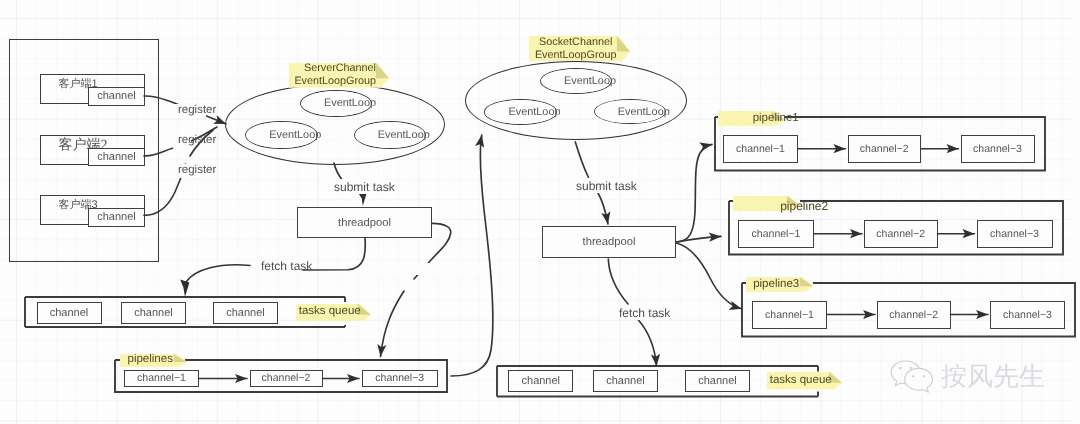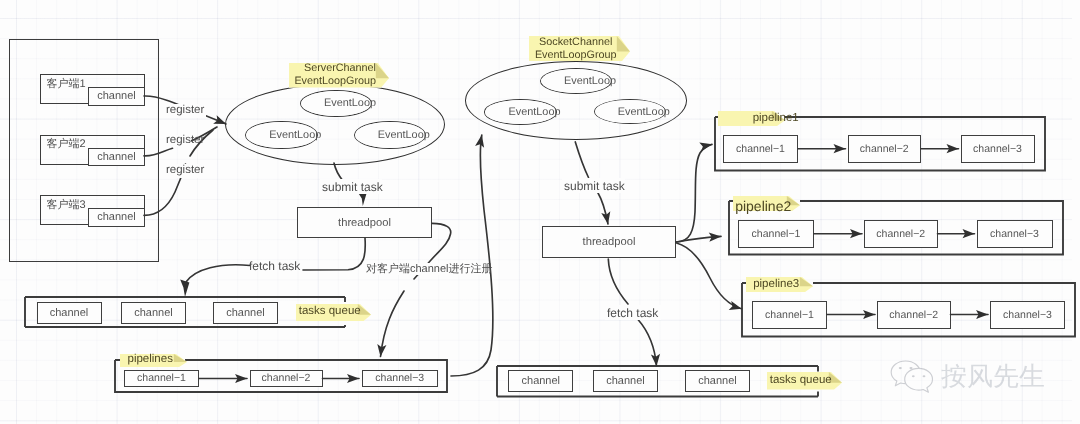--- a/index.html
+++ b/index.html
@@ -18,21 +18,21 @@
       linear-gradient(to bottom, rgba(150,160,190,.055) 1px, transparent 1px);
     background-size:100.6px 100.6px,100.6px 100.6px,20.12px 20.12px,20.12px 20.12px;
     background-position:16px 18px,16px 18px,16px 18px,16px 18px;}
   .box{position:absolute;box-sizing:border-box;border:1.9px solid #3c3c3c;}
   .tb{position:absolute;box-sizing:border-box;border:1.9px solid #3f3f3f;
     display:flex;align-items:center;justify-content:center;
     color:#555;white-space:nowrap;font-size:11.5px;}
   .tb > i{position:absolute;left:0;top:0;right:0;bottom:0;
     background:#fdfdfd;}
   .tb > s{position:relative;text-decoration:none;transform:translateZ(0);}
-  .lbl{position:absolute;color:#4e4e4e;white-space:nowrap;font-size:12px;}
+  .lbl{position:absolute;color:#4e4e4e;white-space:nowrap;font-size:12px;margin-left:12px;}
   .ell{position:absolute;box-sizing:border-box;border:1.8px solid #363636;border-radius:50%;
     display:flex;align-items:center;justify-content:center;color:#565656;
     white-space:nowrap;font-size:11.5px;}
   .ell > i{position:absolute;left:0;top:0;right:0;bottom:0;
     background:#fdfdfd;border-radius:50%;}
   .ell > s{position:relative;text-decoration:none;transform:translateZ(0);margin-left:28px;}
   .bigell{position:absolute;box-sizing:border-box;border:1.9px solid #2f2f2f;border-radius:50%;}
   .sticky{position:absolute;color:#4d4723;white-space:nowrap;
     display:flex;flex-direction:column;align-items:center;justify-content:center;
     line-height:1.2;}
@@ -48,21 +48,21 @@
 <div id="ink">
 
 <div class="box" style="left:9px;top:38.5px;width:150px;height:223px;"></div>
 <div class="box" style="left:39.5px;top:74px;width:105.5px;height:30px;"></div>
 <div class="lbl" style="left:46.5px;top:76.5px;font-size:11px;">客户端1</div>
 <div class="tb" style="left:88px;top:87px;width:57px;height:18.5px;font-size:11px;">
         <i></i>
         <s>channel</s>
       </div>
 <div class="box" style="left:39.5px;top:134.5px;width:105.5px;height:30px;"></div>
-<div class="lbl" style="left:46.5px;top:137.0px;font-size:11px;">客户端2</div>
+<div class="lbl" style="left:46.5px;top:137.0px;font-size:14px;font-family:Liberation Serif, serif;">客户端2</div>
 <div class="tb" style="left:88px;top:147.5px;width:57px;height:18.5px;font-size:11px;">
         <i></i>
         <s>channel</s>
       </div>
 <div class="box" style="left:39.5px;top:195px;width:105.5px;height:30px;"></div>
 <div class="lbl" style="left:46.5px;top:197.5px;font-size:11px;">客户端3</div>
 <div class="tb" style="left:88px;top:208px;width:57px;height:18.5px;font-size:11px;">
         <i></i>
         <s>channel</s>
       </div>
@@ -233,21 +233,21 @@
         <s>channel−1</s>
       </div>
 <div class="tb" style="left:864px;top:219.5px;width:73.5px;height:28.5px;font-size:10.5px;">
         <i></i>
         <s>channel−2</s>
       </div>
 <div class="tb" style="left:976.5px;top:219.5px;width:76px;height:28.5px;font-size:10.5px;">
         <i></i>
         <s>channel−3</s>
       </div>
-<div class="sticky" style="left:733px;top:195.5px;width:67px;height:21px;font-size:14px;">
+<div class="sticky" style="left:733px;top:195.5px;width:67px;height:21px;font-size:12px;padding-left:41px;">
         <svg class="noteshape" width="67" height="15" viewBox="0 0 67 15" style="position:absolute;left:0;top:0;">
           <path d="M0 0 H56 L67 9.3 L59.1 15 H0 Z" fill="#fdfdfd"></path>
           <path d="M0 0 H56 L67 9.3 L59.1 15 H0 Z" fill="#f9f5b0"></path>
           <path d="M53.8 0 L67 9.3 L53.8 9.3 Z" fill="#dbd489"></path>
         </svg>
         <span class="txtwrap" style="position:relative;z-index:2;left:-3.3px;display:flex;flex-direction:column;align-items:center;">
           <span>pipeline2</span>
         </span>
       </div>
 <svg class="nb" style="position:absolute;left:741px;top:282px;width:335px;height:55.5px;overflow:visible;">
@@ -329,21 +329,20 @@
 <div class="mask" style="left:164px;top:164px;width:44px;height:14px;"></div>
 <div class="lbl" style="left:166px;top:164px;font-size:11.5px;">register</div>
 <div class="mask" style="left:320px;top:179px;width:62px;height:15px;"></div>
 <div class="lbl" style="left:322px;top:180px;font-size:12px;">submit task</div>
 <div class="mask" style="left:562px;top:178px;width:63px;height:15px;"></div>
 <div class="lbl" style="left:564px;top:179px;font-size:12px;">submit task</div>
 <div class="lbl" style="left:249px;top:259px;font-size:12px;">fetch task</div>
 <div class="mask" style="left:605px;top:305px;width:56px;height:15px;"></div>
 <div class="lbl" style="left:607px;top:306px;font-size:12px;">fetch task</div>
 <div class="mask" style="left:375px;top:263px;width:105px;height:12px;"></div>
-<div class="lbl" style="left:366px;top:262px;font-size:11px;">对客户端channel进行注册</div>
 <div class="wm" style="left:889px;top:357px;width:175px;height:38px;display:flex;align-items:center;gap:5px;opacity:.42;">
  <svg width="47" height="36" viewBox="0 0 47 36">
   <g fill="none" stroke="#8b8f99" stroke-width="1.15" stroke-linecap="round" stroke-linejoin="round">
    <path d="M16.6 3.0 C8.6 3.0 2.2 8.0 2.2 14.2 C2.2 17.8 4.4 21.0 7.8 23.1 L6.3 27.8 L11.6 25.0
             C13.2 25.4 14.8 25.6 16.6 25.6 C24.6 25.6 31.0 20.5 31.0 14.2 C31.0 8.0 24.6 3.0 16.6 3.0 Z"></path>
    <path d="M29.6 10.3 C21.9 10.3 15.7 15.2 15.7 21.2 C15.7 27.2 21.9 32.1 29.6 32.1
             C31.2 32.1 32.8 31.9 34.2 31.5 L39.4 34.2 L37.9 29.7 C41.3 27.7 43.5 24.6 43.5 21.2
             C43.5 15.2 37.3 10.3 29.6 10.3 Z" fill="#fdfdfd"></path>
   </g>
   <g fill="#8b8f99">

